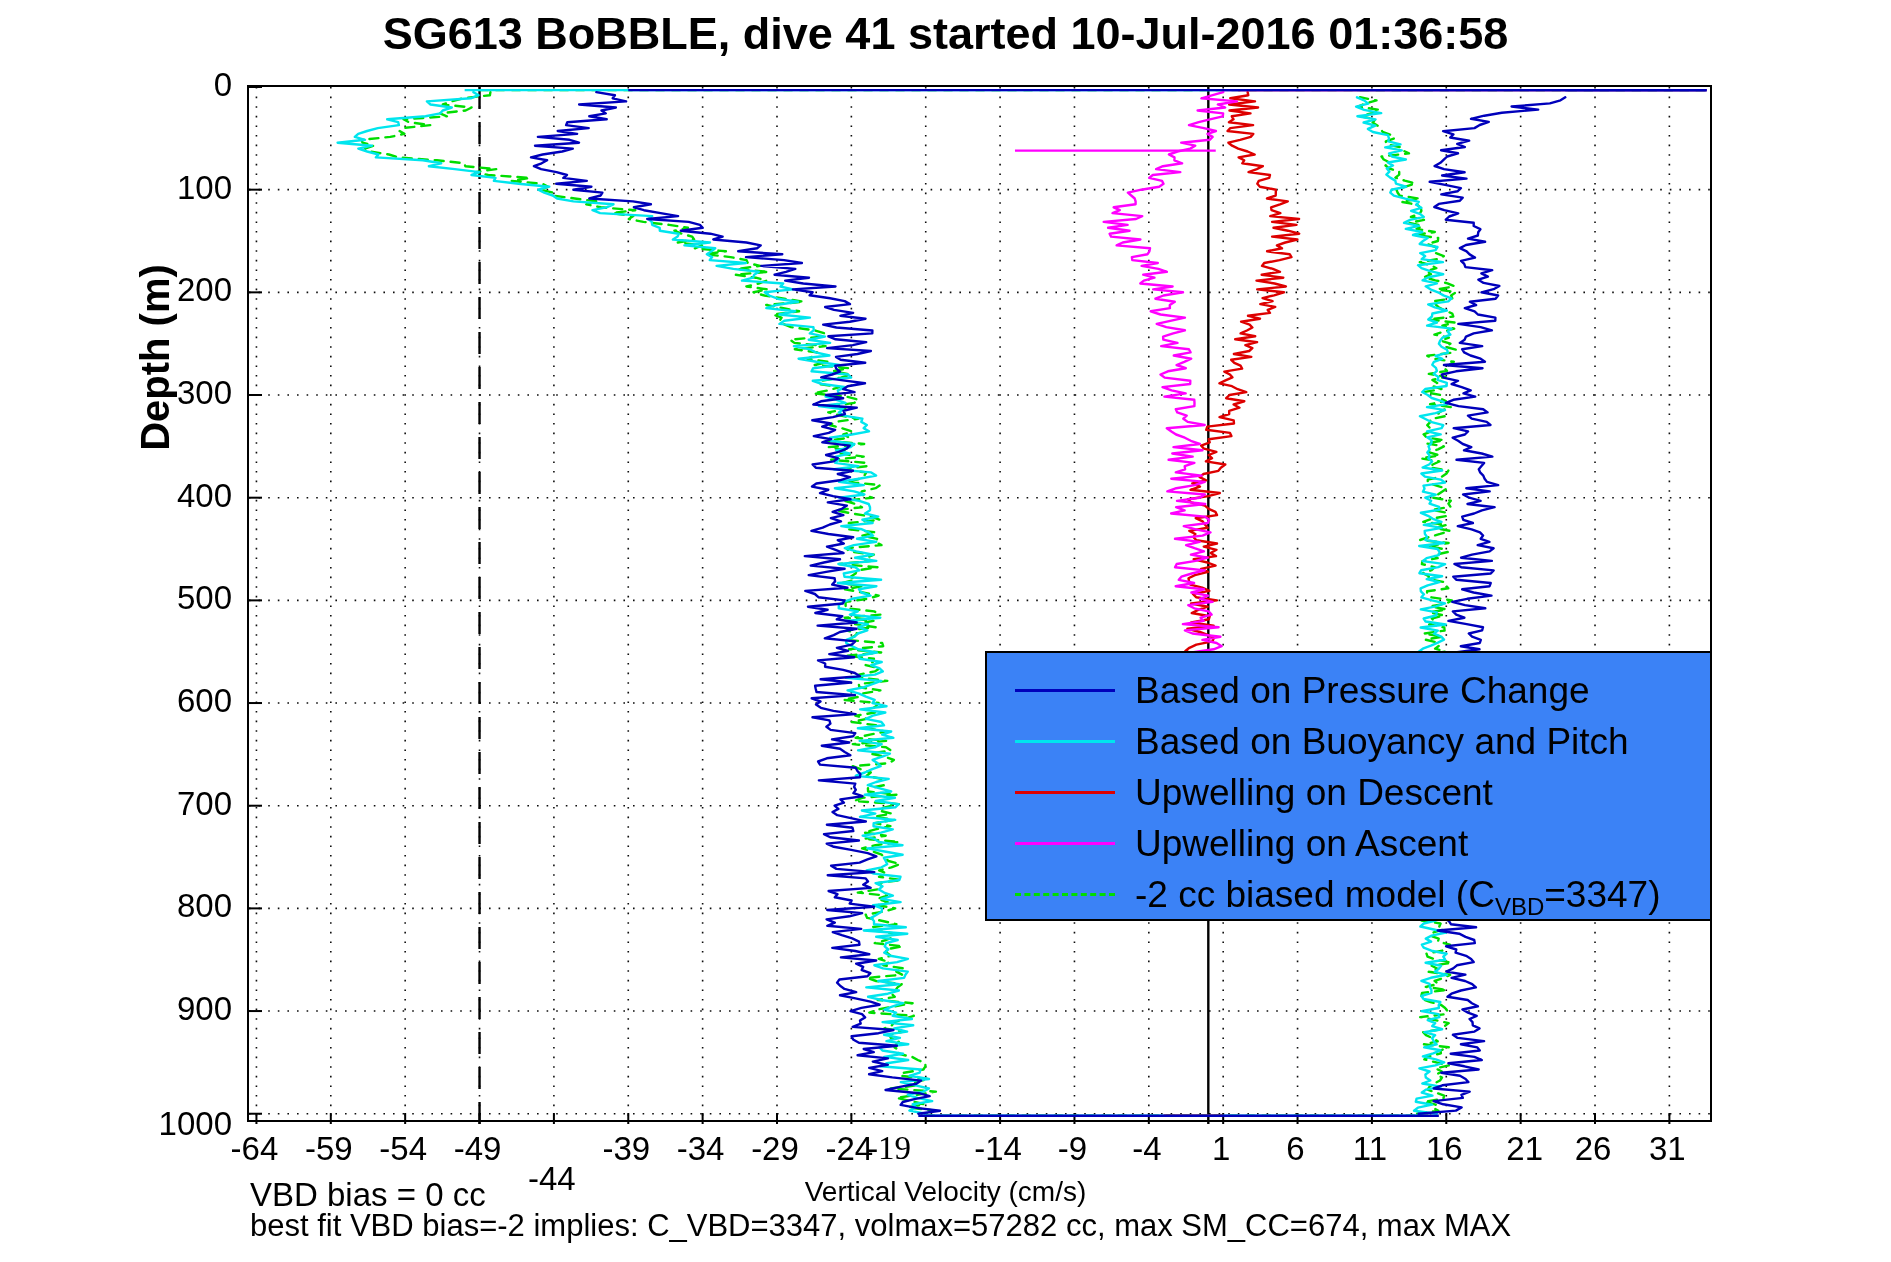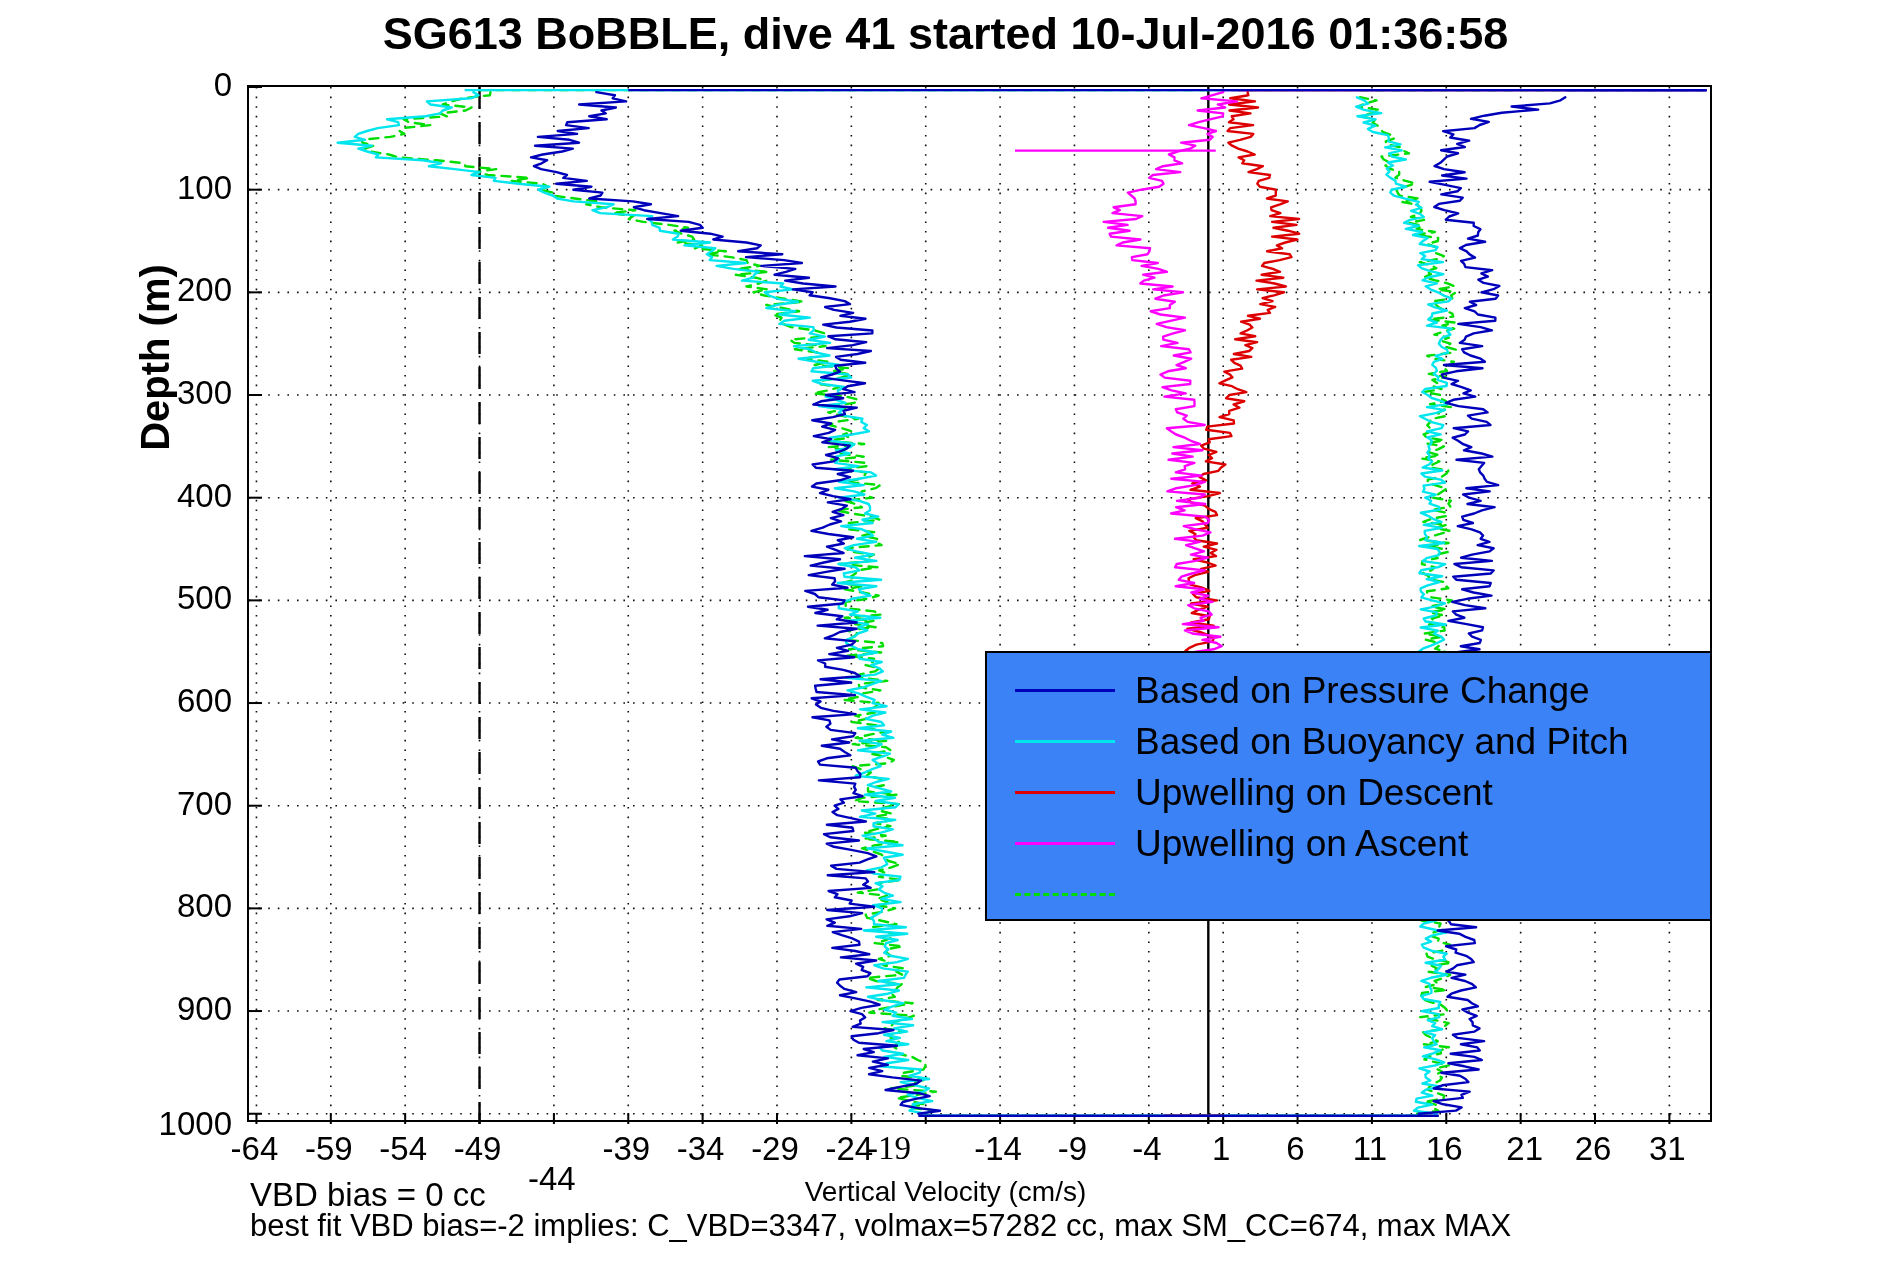--- a/index.html
+++ b/index.html
@@ -207,16 +207,17 @@
       <div class="leg-row" style="top: 165px;">
         <span class="leg-line" style="border-top-color: rgb(255, 0, 255); border-top-style: solid;"></span>
         <span class="leg-text">Upwelling on Ascent</span>
       </div>
       <div class="leg-row" style="top: 114px;">
         <span class="leg-line" style="border-top-color: rgb(221, 0, 0); border-top-style: solid;"></span>
         <span class="leg-text">Upwelling on Descent</span>
       </div>
       <div class="leg-row" style="top: 216px;">
         <span class="leg-line" style="border-top-color: rgb(0, 221, 0); border-top-style: dashed;"></span>
+        <span class="leg-text">-2 cc biased model (C<span class="sub">VBD</span>=3347)</span>
       </div>
     </div>
 
 </div>
 
 </body></html>

